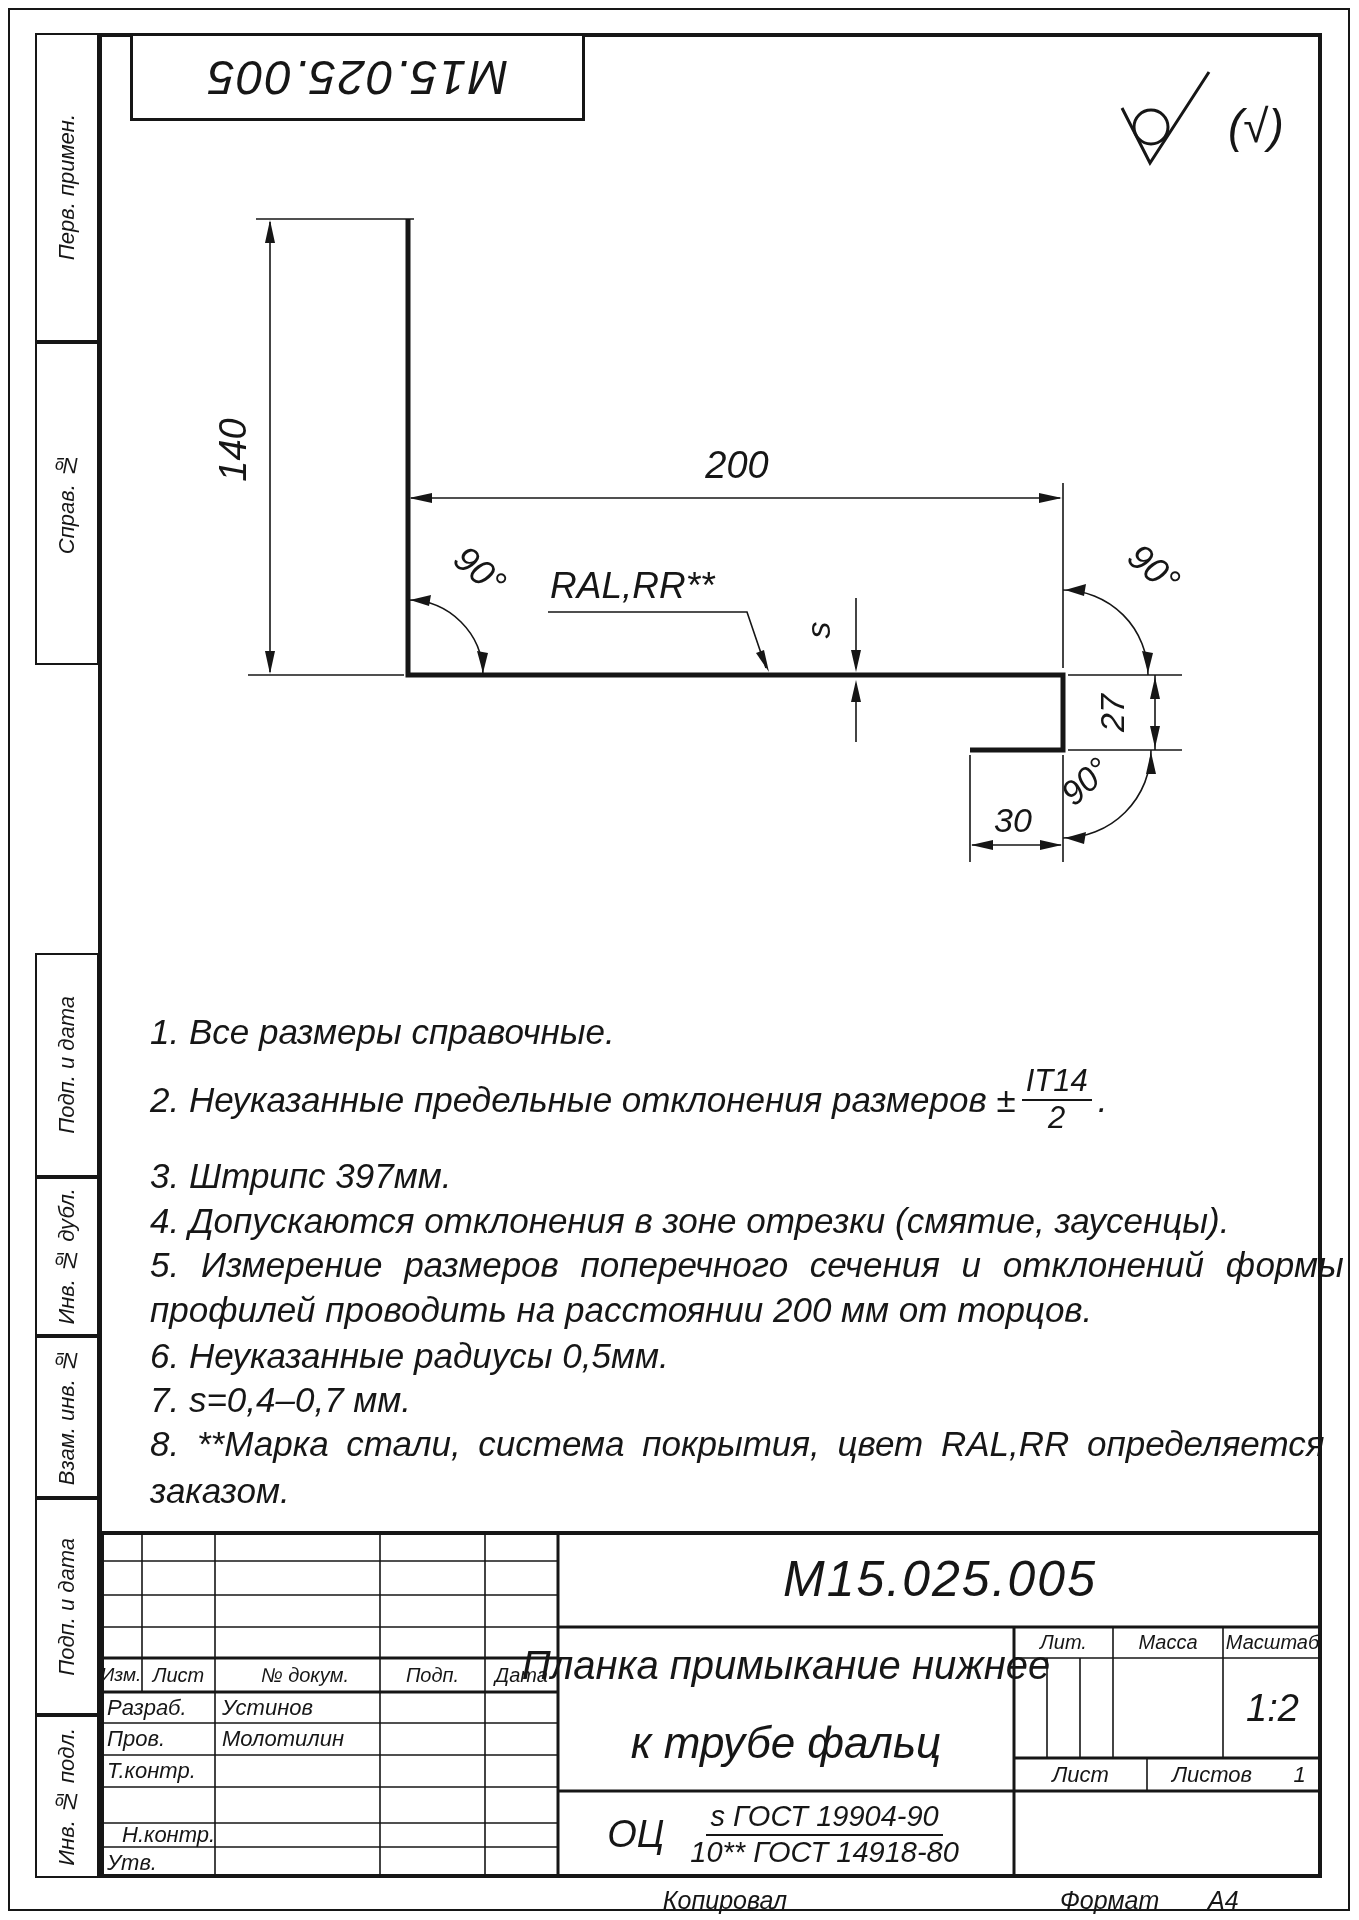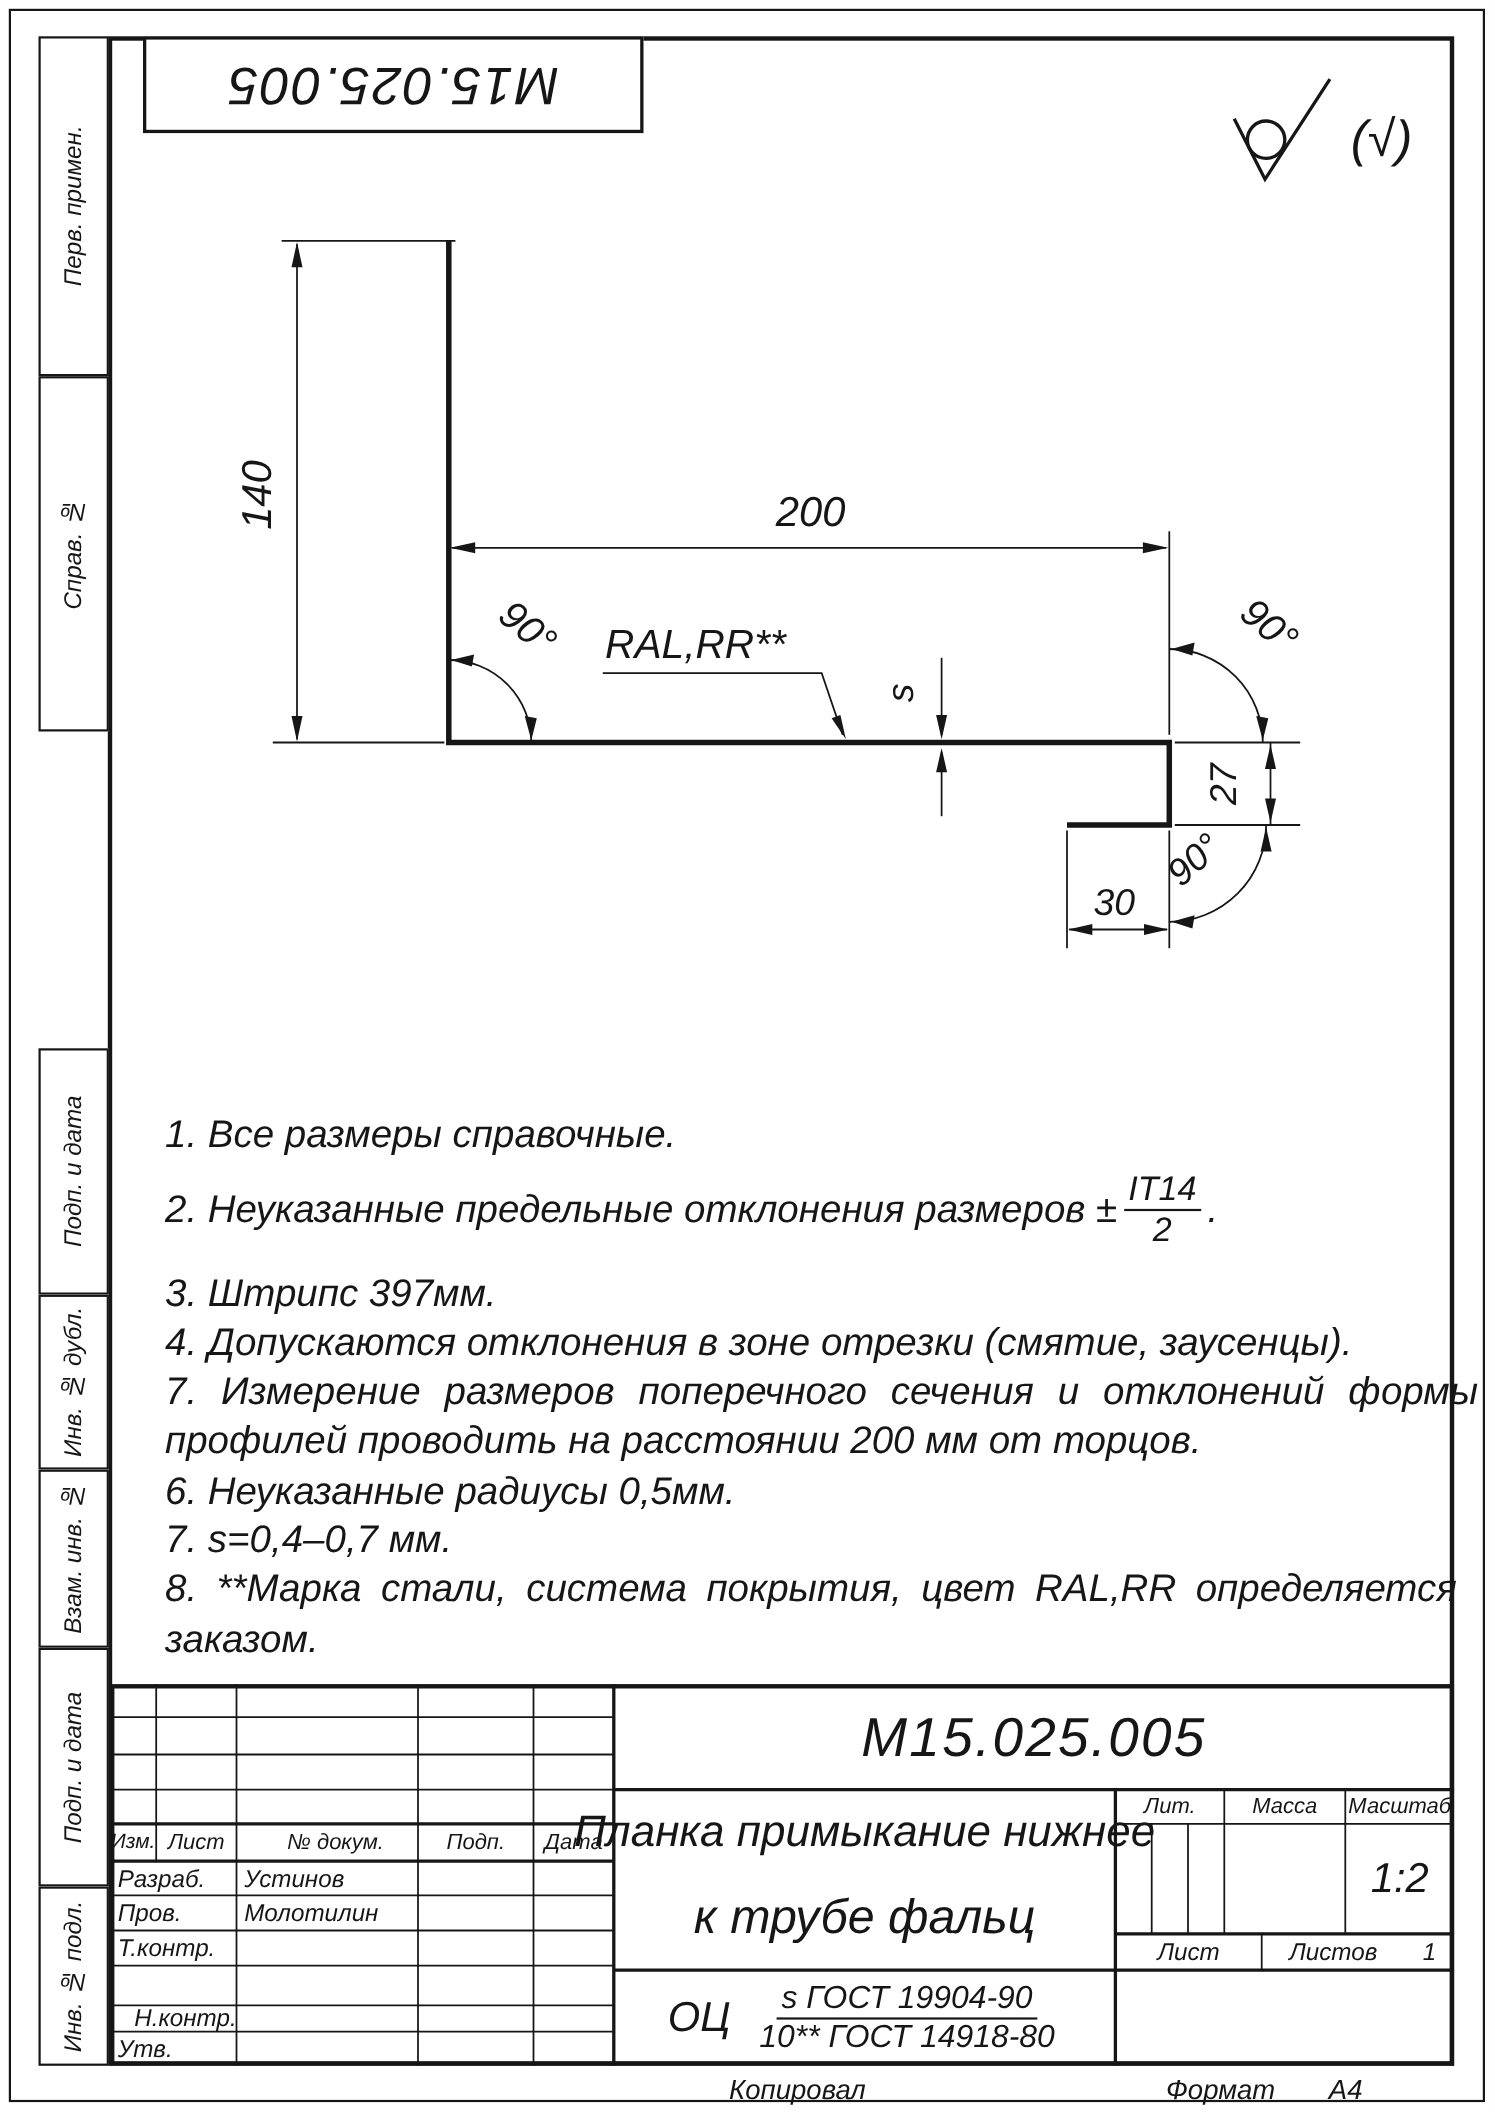--- a/index.html
+++ b/index.html
@@ -146,21 +146,21 @@
     <div class="note n2line" style="top:62px;">
       <span>2.  Неуказанные предельные отклонения размеров ±</span>
       <span class="frac">
         <span class="num">IT14</span>
         <span class="den">2</span>
       </span>
       <span>.</span>
     </div>
     <div class="note" style="top:152px;">3.  Штрипс 397мм.</div>
     <div class="note" style="top:197px;">4.  Допускаются отклонения в зоне отрезки (смятие, заусенцы).</div>
-    <div class="note" style="top:241px; word-spacing:12px;">7.  Измерение размеров поперечного сечения и отклонений формы</div>
+    <div class="note" style="top:241px; word-spacing:12px;">5.  Измерение размеров поперечного сечения и отклонений формы</div>
     <div class="note" style="top:286px;">профилей проводить на расстоянии 200 мм от торцов.</div>
     <div class="note" style="top:332px;">6.  Неуказанные радиусы 0,5мм.</div>
     <div class="note" style="top:376px;">7.  s=0,4–0,7 мм.</div>
     <div class="note" style="top:420px; word-spacing:8px;">8.  **Марка стали, система покрытия, цвет RAL,RR определяется</div>
     <div class="note" style="top:467px;">заказом.</div>
   </div>
 
   <div class="tb">
     <svg width="1222" height="347" viewBox="0 0 1222 347" style="position:absolute;left:0;top:0;">
       <g stroke="#161616" fill="none">

